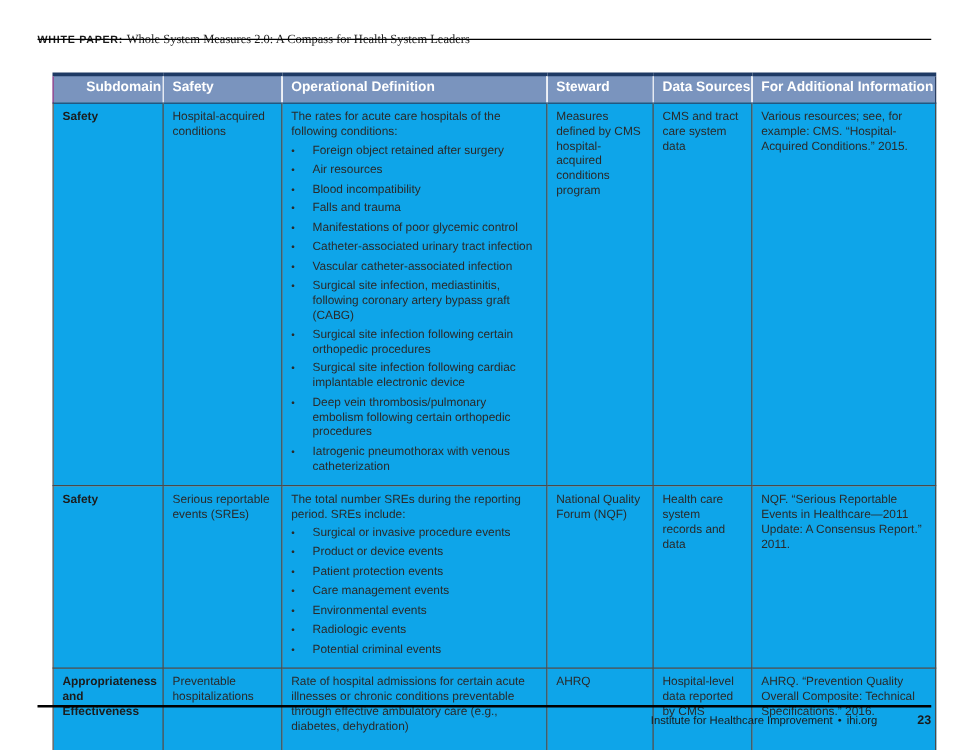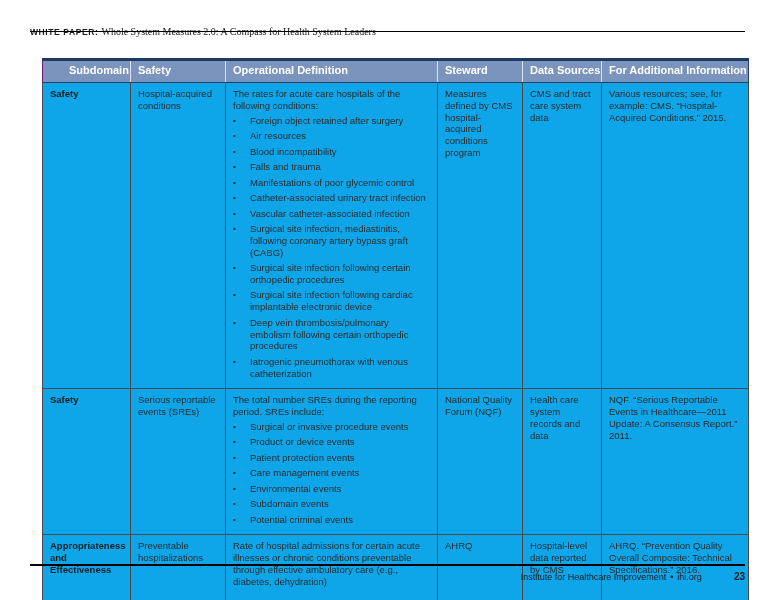--- a/index.html
+++ b/index.html
@@ -203,21 +203,21 @@
               <span class="bullet-text">Care management events</span>
             </div>
             <div class="bullet-item">
               <span class="bullet-marker">•</span>
               <span class="bullet-gap"></span>
               <span class="bullet-text">Environmental events</span>
             </div>
             <div class="bullet-item">
               <span class="bullet-marker">•</span>
               <span class="bullet-gap"></span>
-              <span class="bullet-text">Subdomain events</span>
+              <span class="bullet-text">Radiologic events</span>
             </div>
             <div class="bullet-item">
               <span class="bullet-marker">•</span>
               <span class="bullet-gap"></span>
               <span class="bullet-text">Potential criminal events</span>
             </div>
           </td>
           <td>National Quality Forum (NQF)</td>
           <td>Health care system records and data</td>
           <td>NQF. “Serious Reportable Events in Healthcare—2011 Update: A Consensus Report.” 2011.</td>

